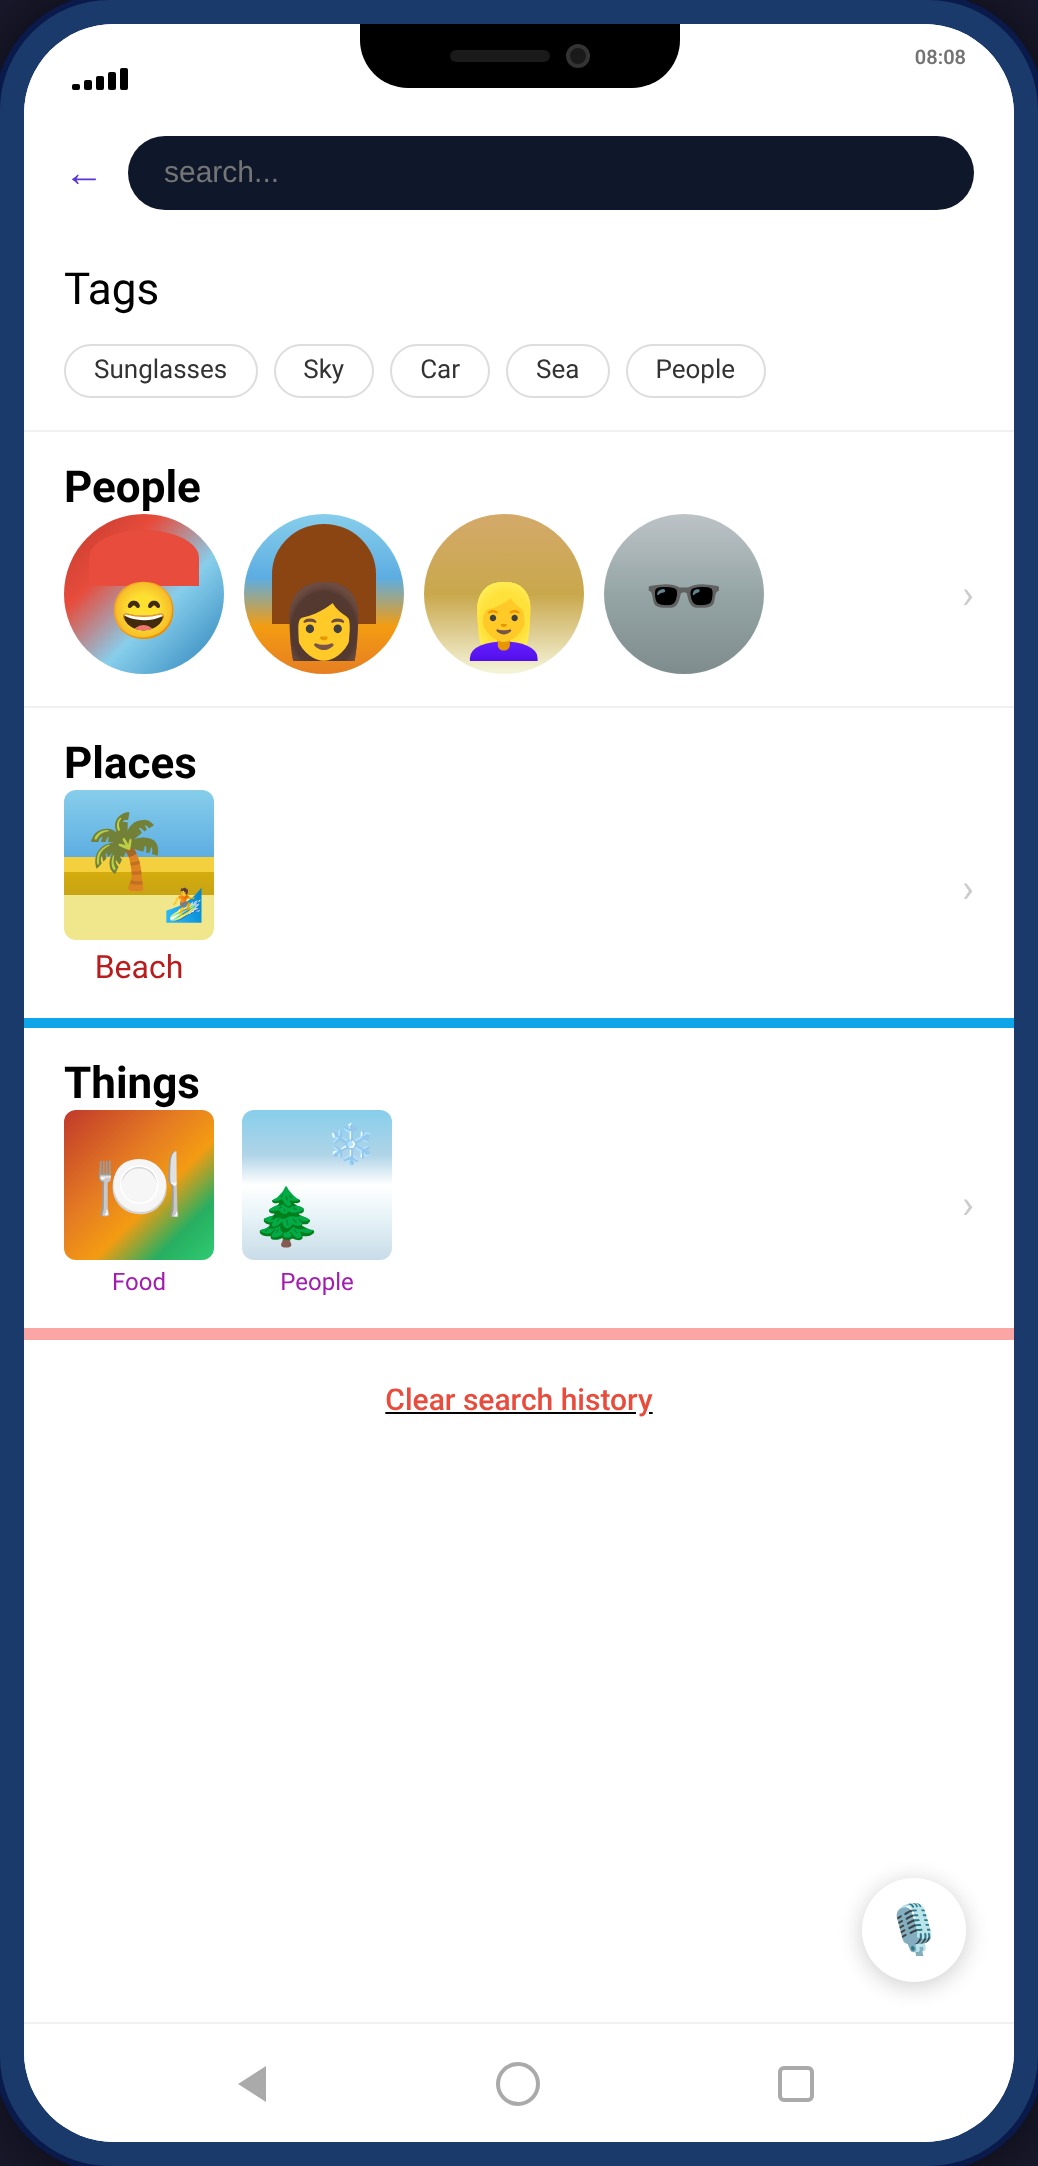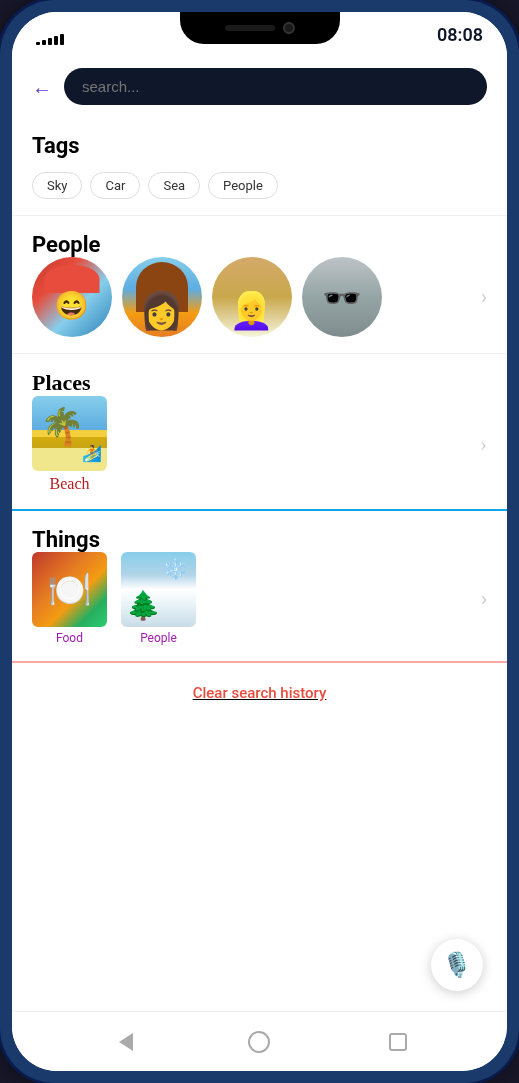--- a/index.html
+++ b/index.html
@@ -50,23 +50,23 @@
       gap: 2px;
     }
 
     .signal-bar {
       background: #000;
       width: 4px;
       border-radius: 1px;
     }
 
     .status-time {
-      font-size: 18px;
+      font-size: 10px;
       font-weight: 600;
-      color: #0f172a;
+      color: #737373;
       position: absolute;
       right: 24px;
       top: 12px;
     }
 
     
     .notch {
       position: absolute;
       top: 0;
       left: 50%;
@@ -144,21 +144,21 @@
     }
 
     
     .tags-section {
       padding: 16px 20px 16px;
       border-bottom: 1px solid #f0f0f0;
     }
 
     .tags-title {
       font-size: 22px;
-      font-weight: 700;
+      font-weight: 400;
       color: #000;
       margin-bottom: 14px;
     }
 
     .tags-list {
       display: flex;
       flex-wrap: wrap;
       gap: 8px;
     }
 
@@ -276,22 +276,21 @@
     .person4::after {
       content: '🕶️';
       position: absolute;
       font-size: 32px;
       bottom: 20px;
     }
 
     
     .places-section {
       padding: 16px 20px 16px;
-      border-bottom: 2px solid #0ea5e9;
-      font-family: Liberation Serif, serif;
+      border-bottom: 5px solid #0ea5e9;
     }
 
     .places-row {
       display: flex;
       align-items: center;
     }
 
     .place-items {
       display: flex;
       gap: 14px;
@@ -336,21 +335,21 @@
 
     .place-label {
       font-size: 16px;
       color: #b91c1c;
       text-align: center;
     }
 
     
     .things-section {
       padding: 16px 20px 16px;
-      border-bottom: 2px solid #fca5a5;
+      border-bottom: 6px solid #fca5a5;
     }
 
     .things-row {
       display: flex;
       align-items: center;
     }
 
     .thing-items {
       display: flex;
       gap: 14px;
@@ -522,20 +521,21 @@
     <div class="content">
 
       <div class="search-bar">
         <span class="back-icon">←</span>
         <input class="search-input" type="text" placeholder="search..." style="">
       </div>
 
       <div class="tags-section">
         <div class="tags-title">Tags</div>
         <div class="tags-list">
+          <span class="tag-chip">Sunglasses</span>
           <span class="tag-chip">Sky</span>
           <span class="tag-chip">Car</span>
           <span class="tag-chip">Sea</span>
           <span class="tag-chip">People</span>
         </div>
       </div>
 
       <div class="people-section">
         <div class="section-title">People</div>
         <div class="people-row">

